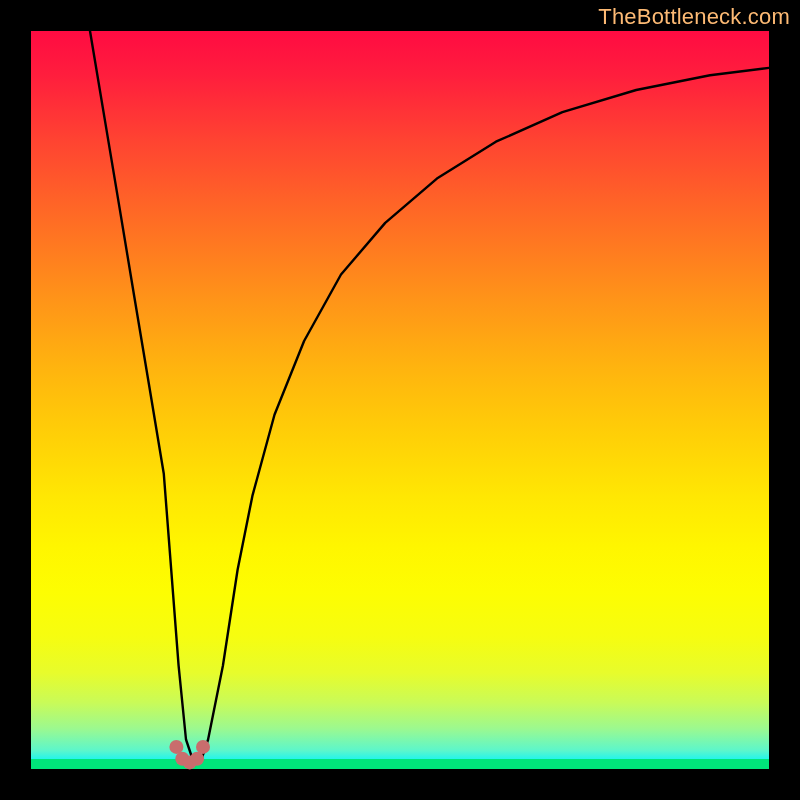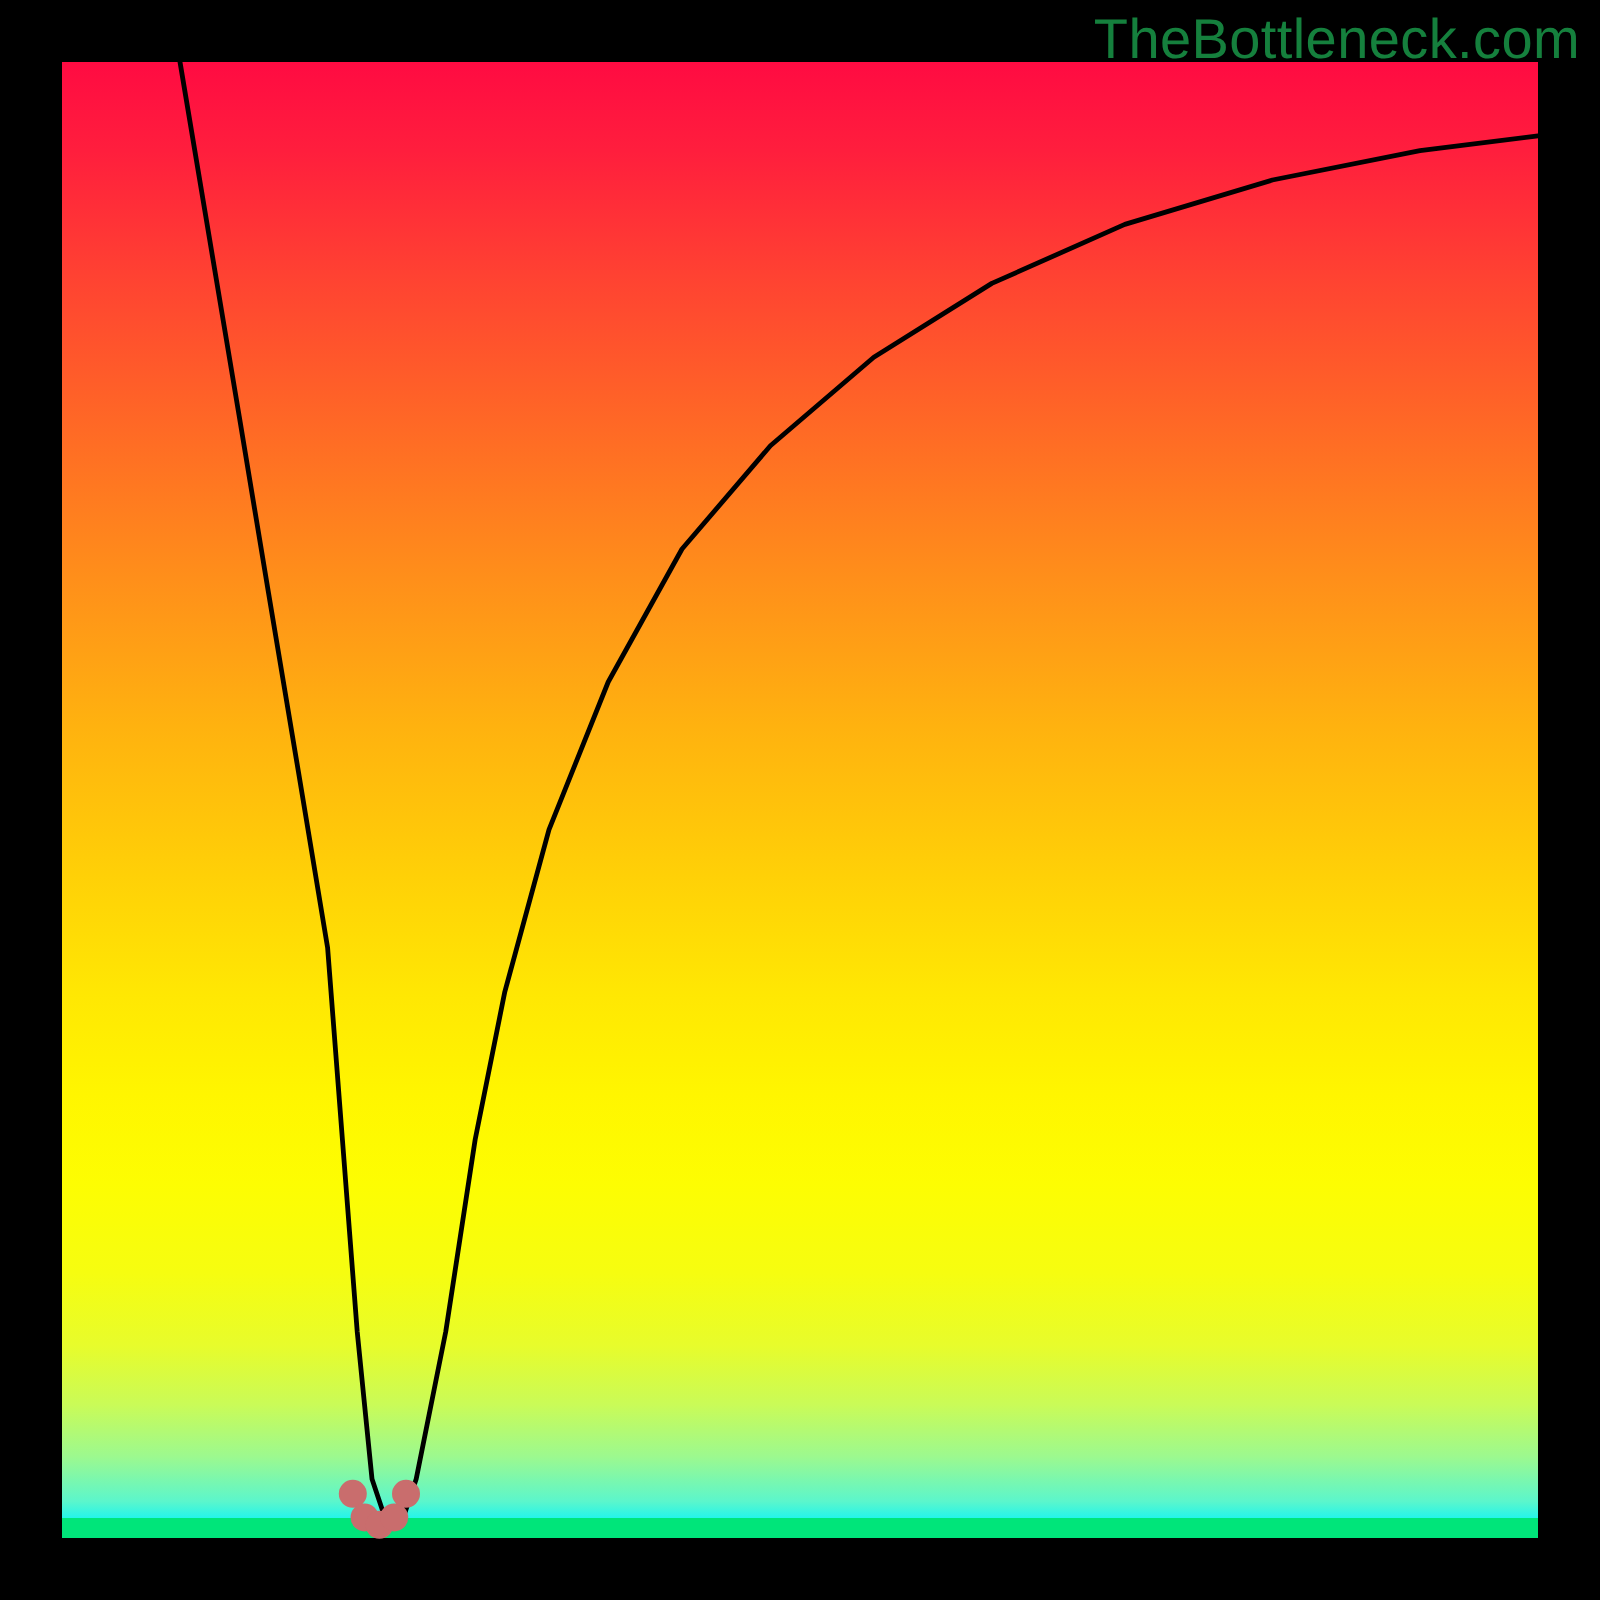--- a/index.html
+++ b/index.html
@@ -42,22 +42,22 @@
       #9cf98f 94.5%,
       #5cf6cb 97.5%,
       #00f3ff 99.4%,
       #00f27a 100%
     );
   }
   .watermark {
     position: absolute;
     top: 4px;
     right: 10px;
-    color: #15803d;
-    font-size: 28px;
+    color: #fdba74;
+    font-size: 22px;
     font-weight: 400;
     letter-spacing: 0.2px;
     user-select: none;
   }
   svg.curve {
     position: absolute;
     left: 0; top: 0;
     width: 738px;
     height: 738px;
     overflow: visible;

